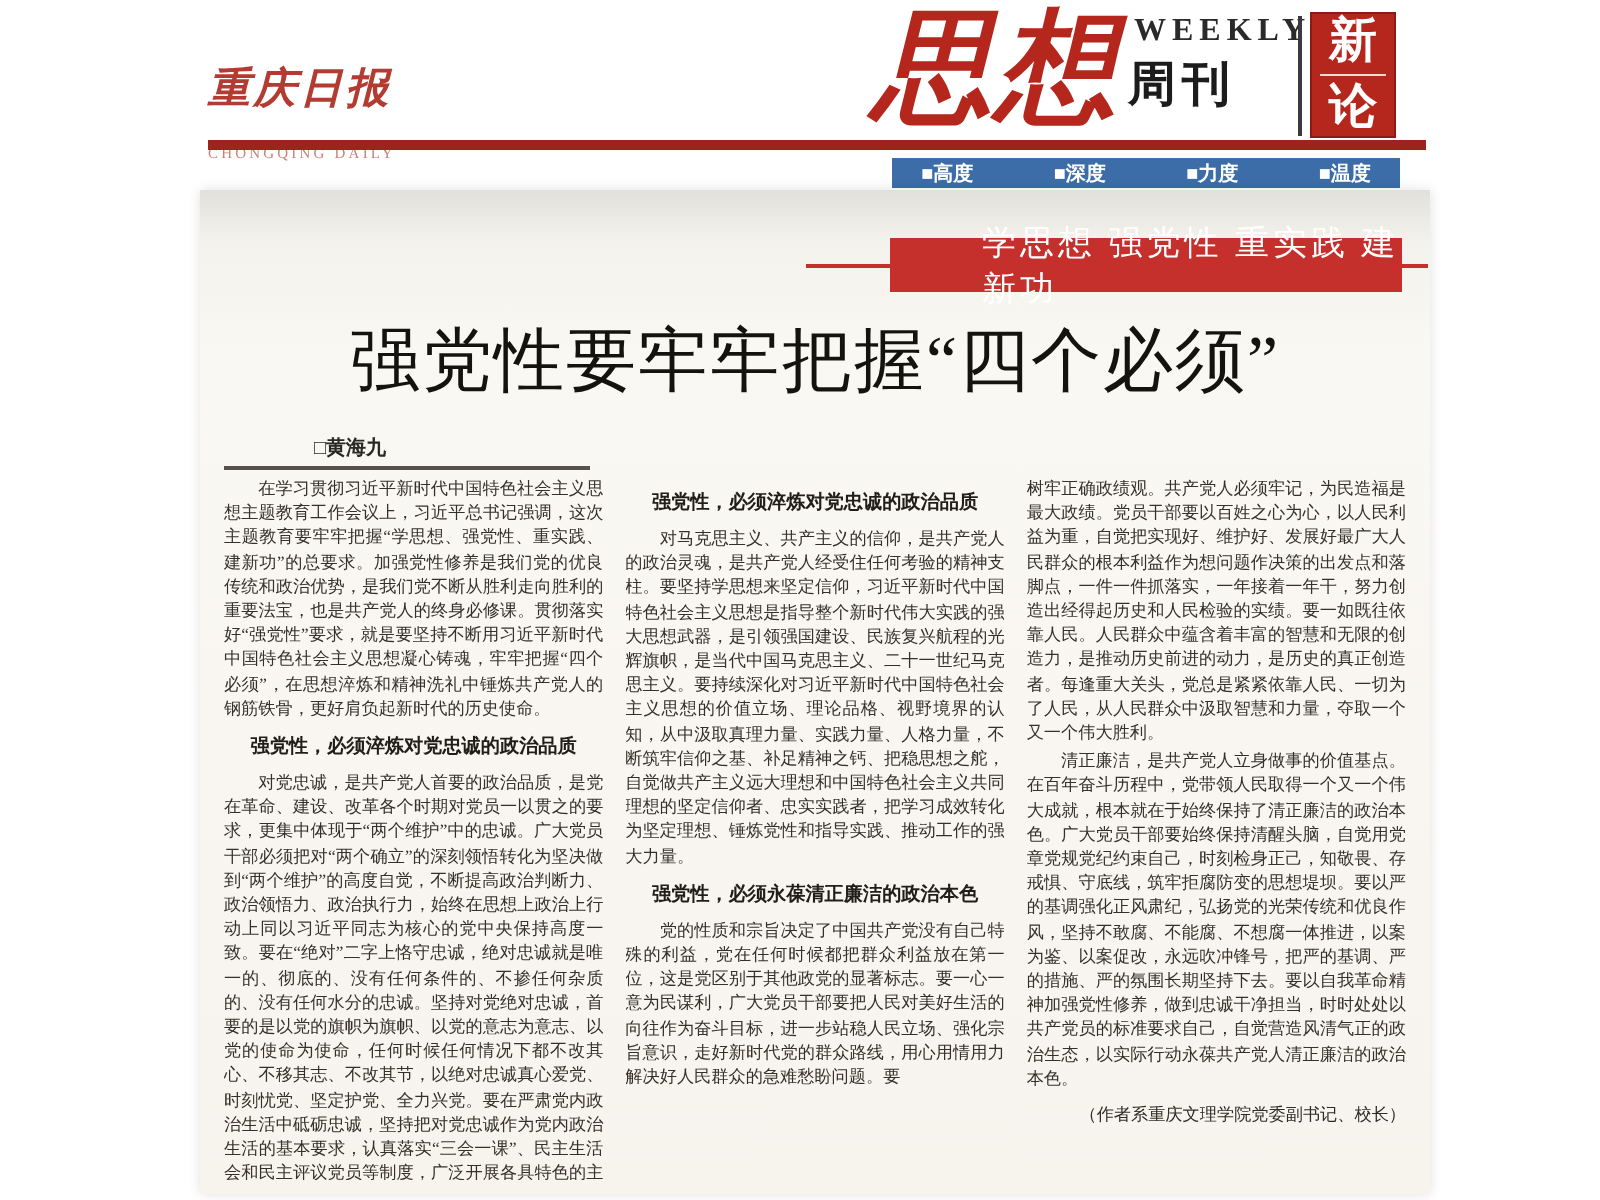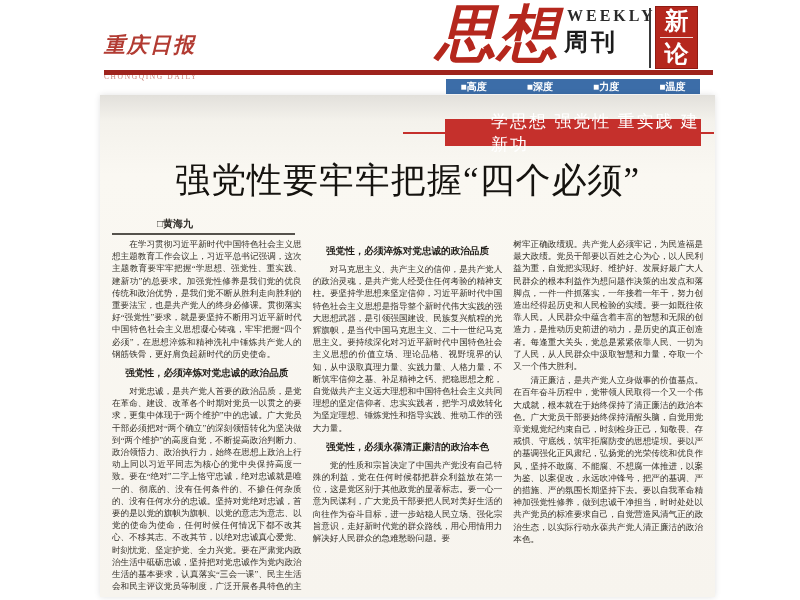--- a/index.html
+++ b/index.html
@@ -107,17 +107,18 @@
       <div class="col">
         <h3 class="sec">强党性，必须淬炼对党忠诚的政治品质</h3>
         <p class="indent">对马克思主义、共产主义的信仰，是共产党人的政治灵魂，是共产党人经受住任何考验的精神支柱。要坚持学思想来坚定信仰，习近平新时代中国特色社会主义思想是指导整个新时代伟大实践的强大思想武器，是引领强国建设、民族复兴航程的光辉旗帜，是当代中国马克思主义、二十一世纪马克思主义。要持续深化对习近平新时代中国特色社会主义思想的价值立场、理论品格、视野境界的认知，从中汲取真理力量、实践力量、人格力量，不断筑牢信仰之基、补足精神之钙、把稳思想之舵，自觉做共产主义远大理想和中国特色社会主义共同理想的坚定信仰者、忠实实践者，把学习成效转化为坚定理想、锤炼党性和指导实践、推动工作的强大力量。</p>
         <h3 class="sec">强党性，必须永葆清正廉洁的政治本色</h3>
         <p class="indent">党的性质和宗旨决定了中国共产党没有自己特殊的利益，党在任何时候都把群众利益放在第一位，这是党区别于其他政党的显著标志。要一心一意为民谋利，广大党员干部要把人民对美好生活的向往作为奋斗目标，进一步站稳人民立场、强化宗旨意识，走好新时代党的群众路线，用心用情用力解决好人民群众的急难愁盼问题。要</p>
       </div>
 
       <div class="col">
         <p>树牢正确政绩观。共产党人必须牢记，为民造福是最大政绩。党员干部要以百姓之心为心，以人民利益为重，自觉把实现好、维护好、发展好最广大人民群众的根本利益作为想问题作决策的出发点和落脚点，一件一件抓落实，一年接着一年干，努力创造出经得起历史和人民检验的实绩。要一如既往依靠人民。人民群众中蕴含着丰富的智慧和无限的创造力，是推动历史前进的动力，是历史的真正创造者。每逢重大关头，党总是紧紧依靠人民、一切为了人民，从人民群众中汲取智慧和力量，夺取一个又一个伟大胜利。</p>
         <p class="indent">清正廉洁，是共产党人立身做事的价值基点。在百年奋斗历程中，党带领人民取得一个又一个伟大成就，根本就在于始终保持了清正廉洁的政治本色。广大党员干部要始终保持清醒头脑，自觉用党章党规党纪约束自己，时刻检身正己，知敬畏、存戒惧、守底线，筑牢拒腐防变的思想堤坝。要以严的基调强化正风肃纪，弘扬党的光荣传统和优良作风，坚持不敢腐、不能腐、不想腐一体推进，以案为鉴、以案促改，永远吹冲锋号，把严的基调、严的措施、严的氛围长期坚持下去。要以自我革命精神加强党性修养，做到忠诚干净担当，时时处处以共产党员的标准要求自己，自觉营造风清气正的政治生态，以实际行动永葆共产党人清正廉洁的政治本色。</p>
+        <p class="attribution">（作者系重庆文理学院党委副书记、校长）</p>
       </div>
 
     </div>
   </div>
 </div>
 
 </body></html>

